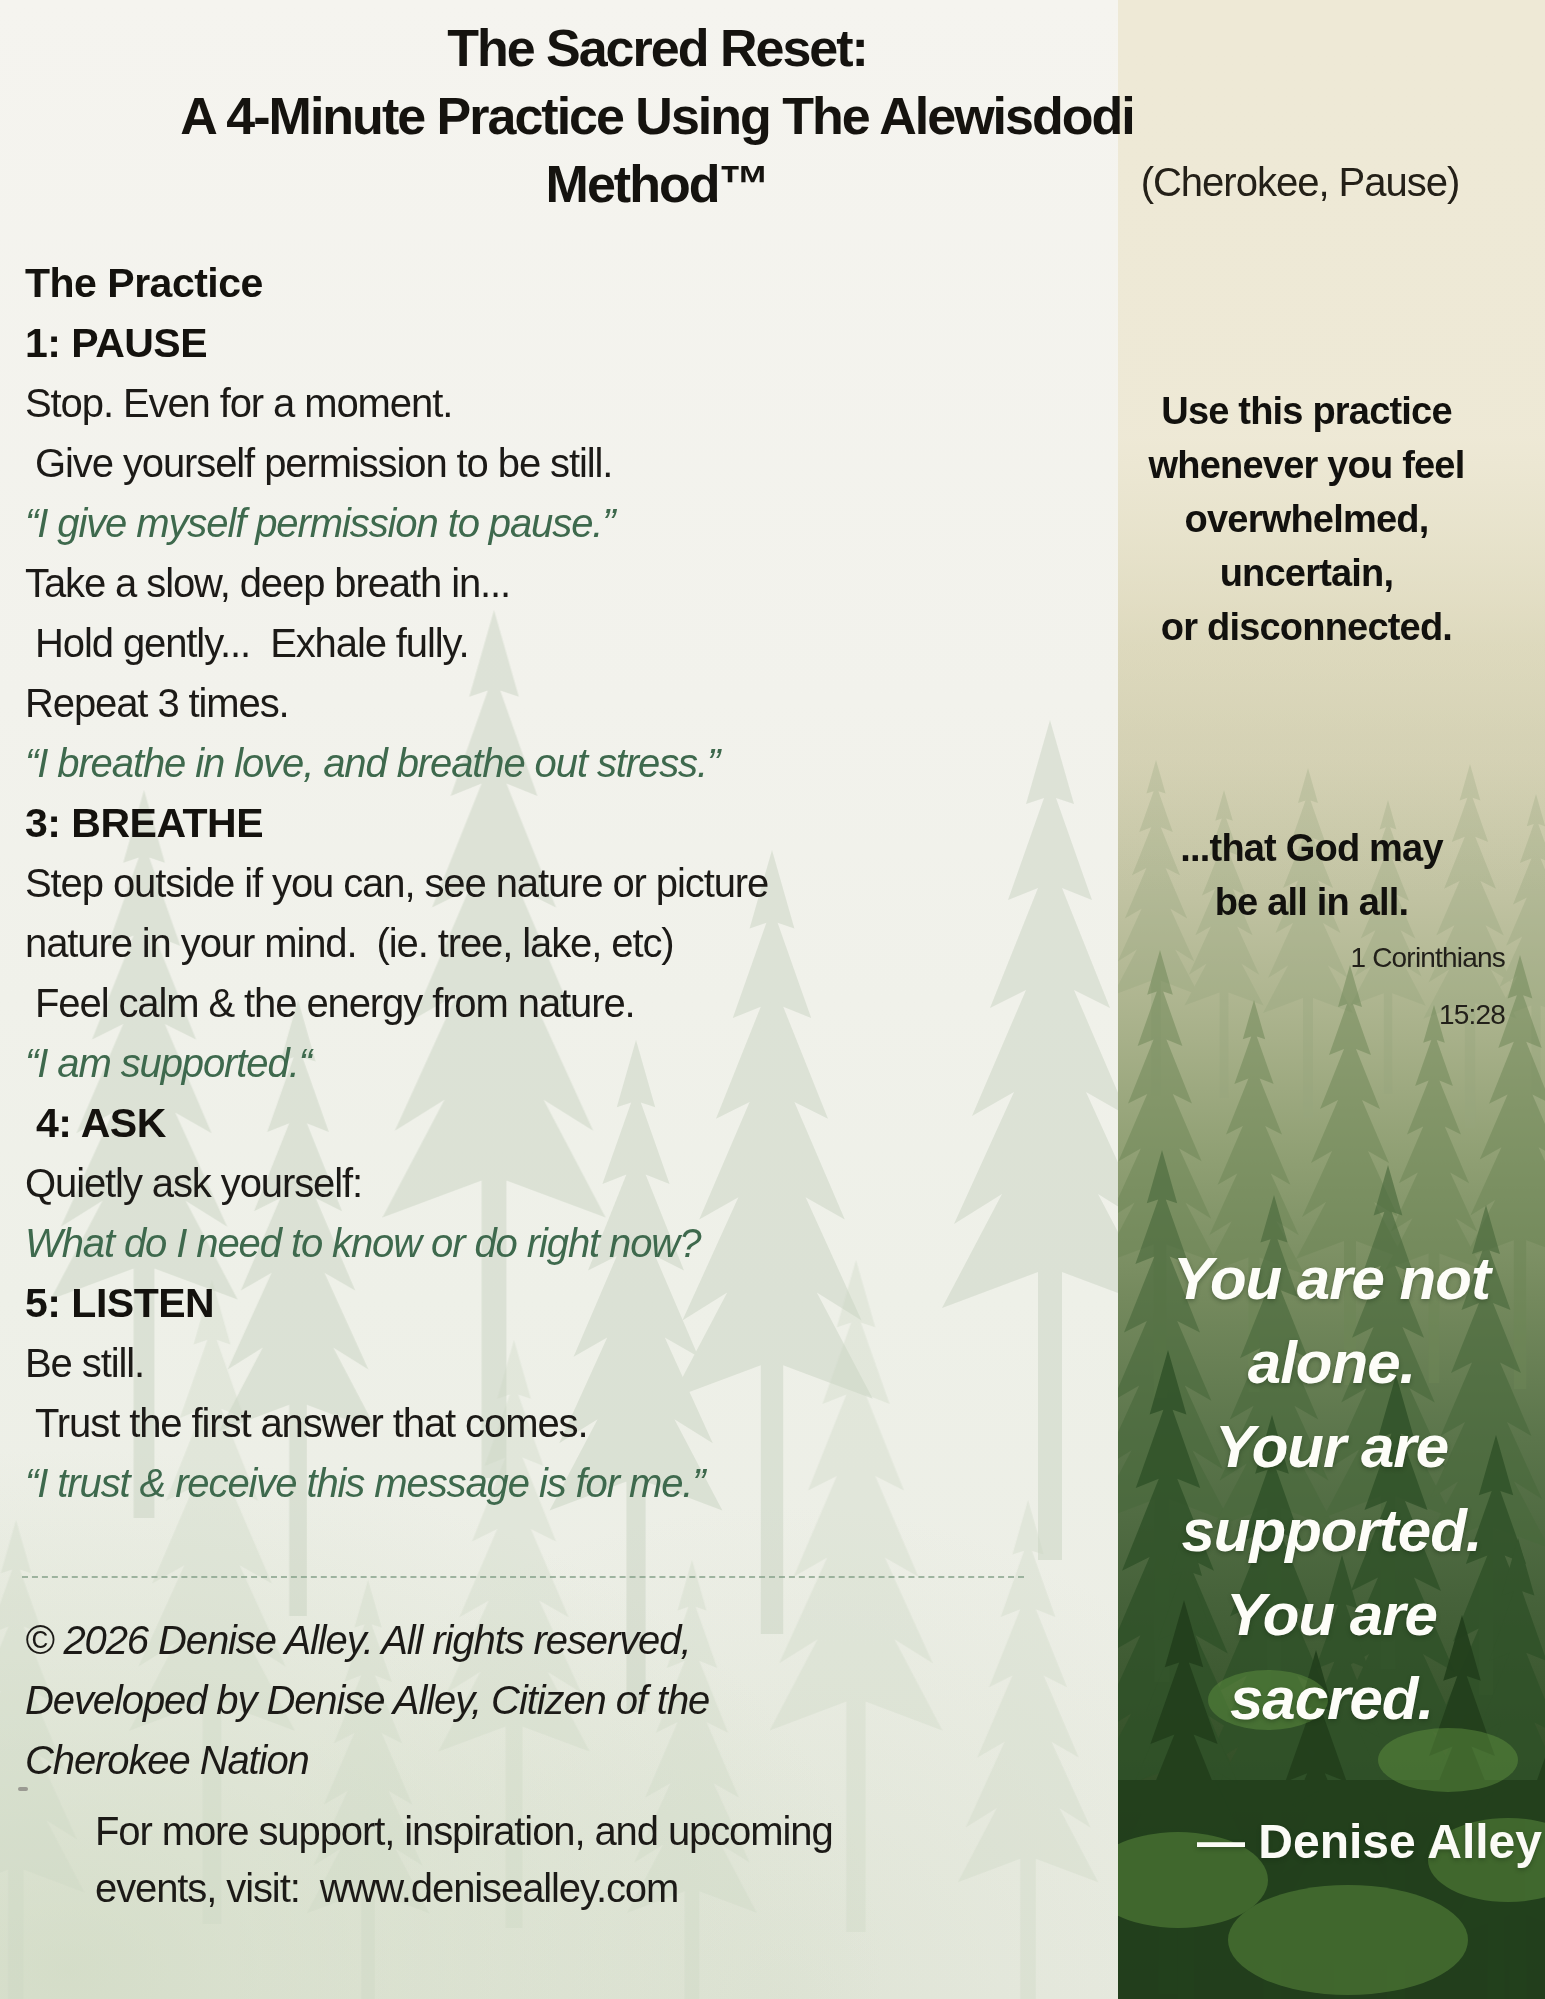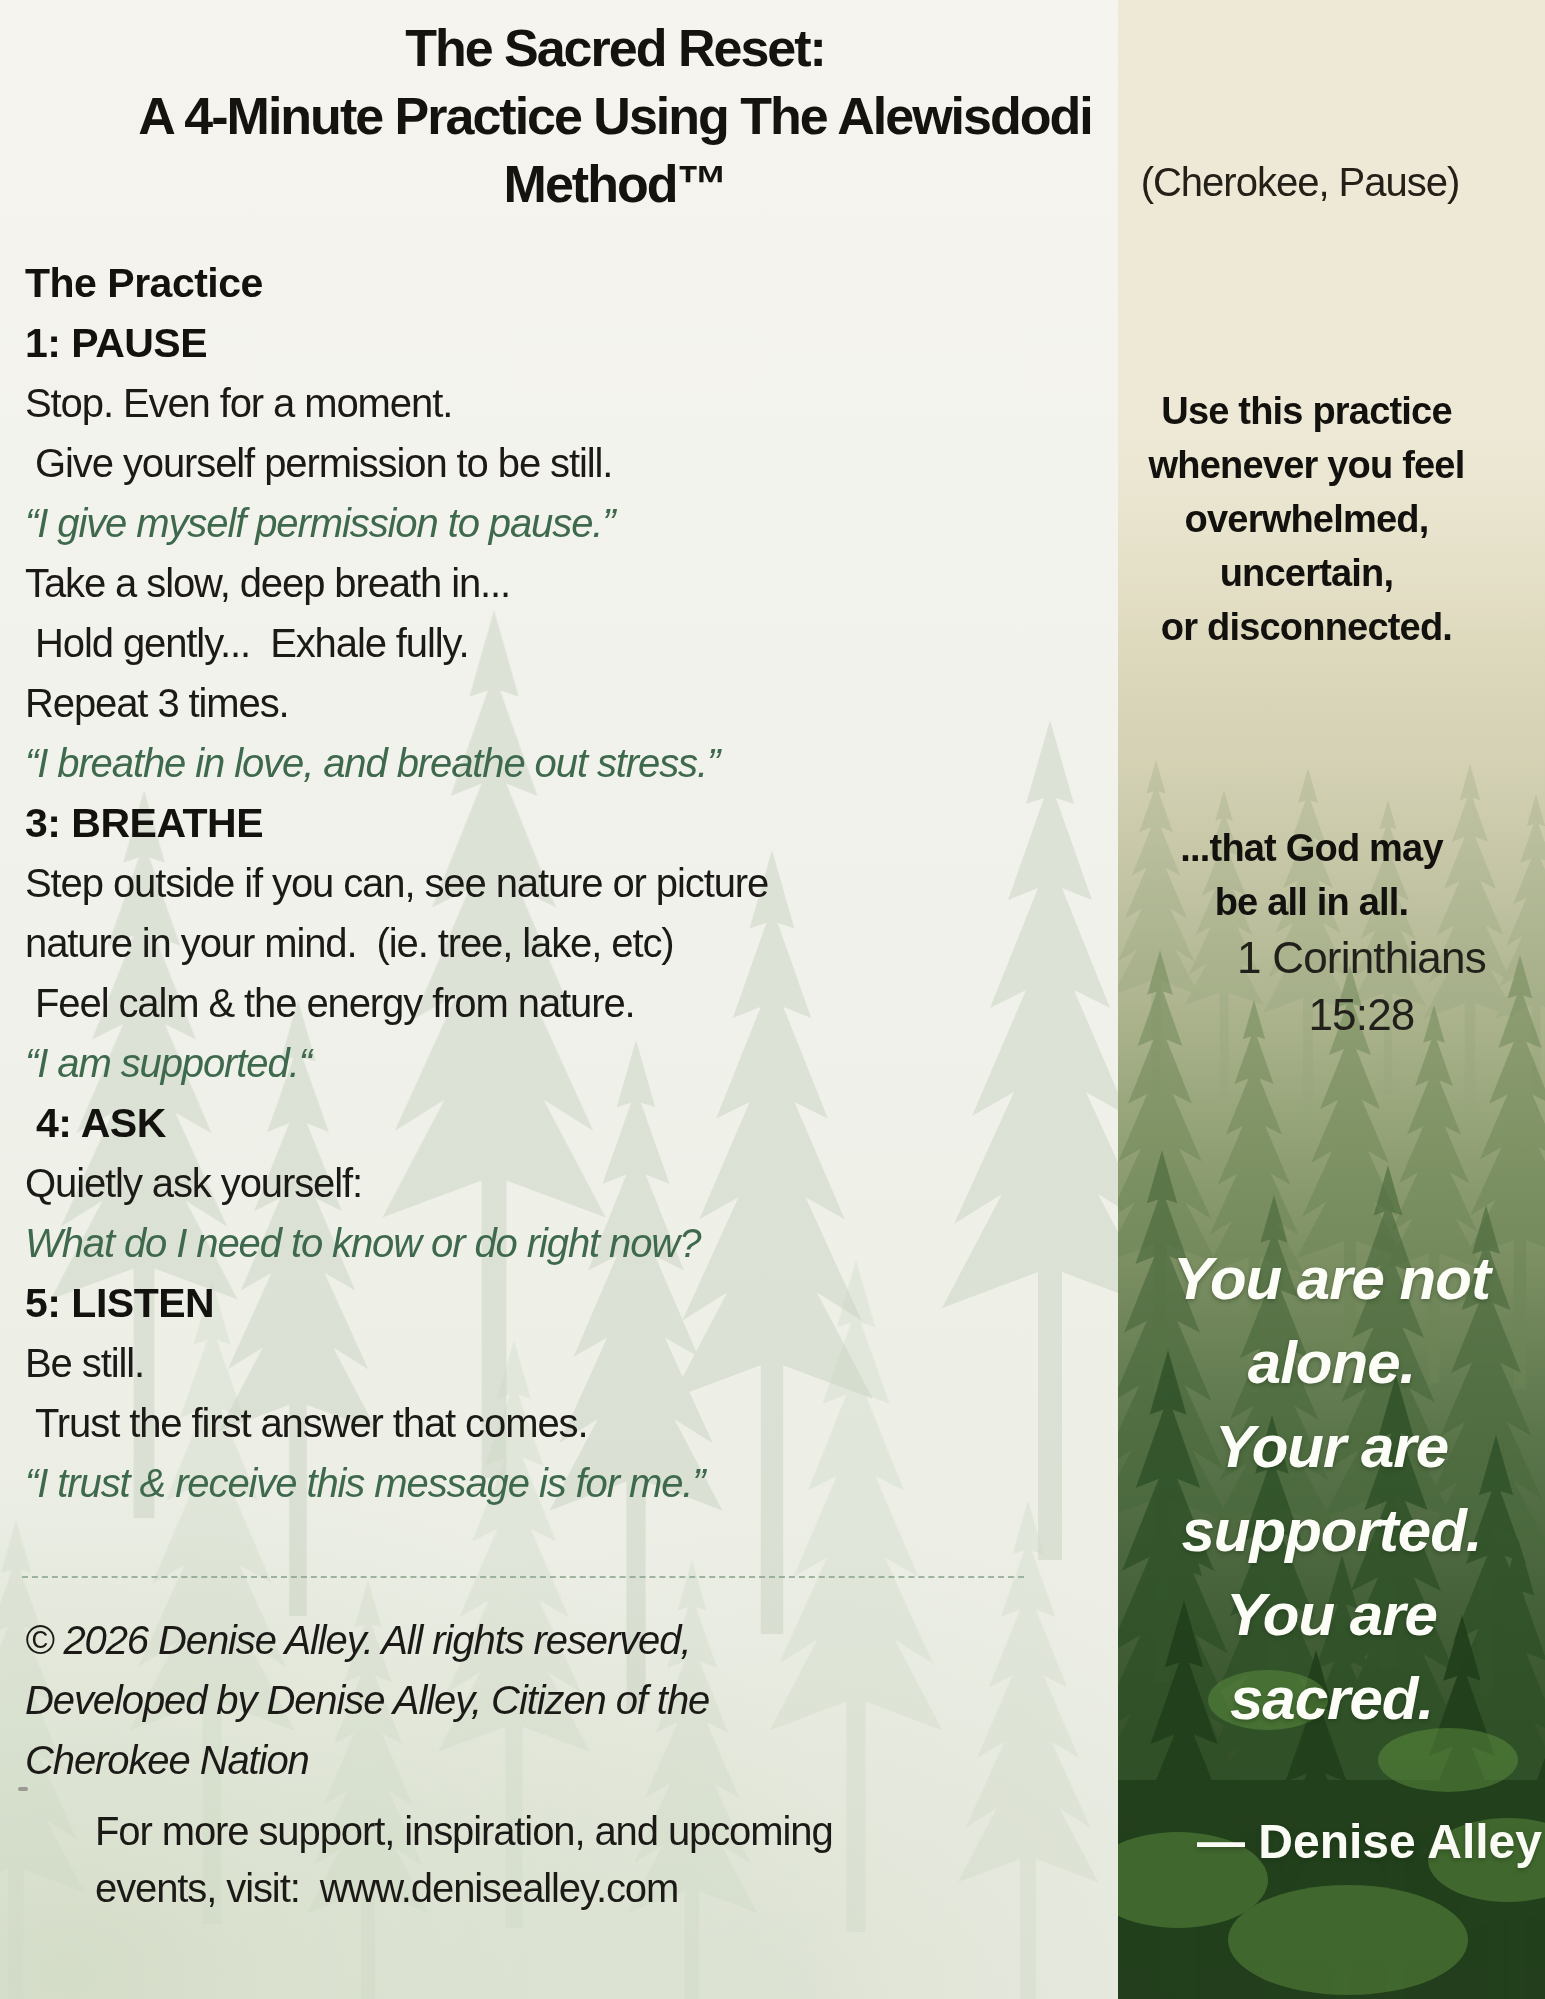--- a/index.html
+++ b/index.html
@@ -16,21 +16,21 @@
          background:linear-gradient(180deg,#ede8d3 0%,#eae4cd 12%,#e6e0c7 22%,#e0dabf 30%,#d5d1b4 38%,
                     #c0c2a1 45%,#a7b089 52%,#8f9f73 58%,#74895d 65%,#5b754b 72%,#46623a 80%,
                     #355129 88%,#2a4522 94%,#223c1c 100%);}
   .strip svg{position:absolute;left:0;top:0;}
   .fog{position:absolute;left:0;top:0;width:100%;height:1150px;
        background:linear-gradient(180deg,rgba(238,233,214,1) 0%,rgba(238,233,214,.97) 38%,
                   rgba(231,227,204,.78) 48%,rgba(222,219,191,.48) 56%,rgba(210,211,180,.22) 64%,
                   rgba(210,211,180,0) 78%);}
   
   .title{position:absolute;left:0;top:14px;width:1230px;text-align:center;
-         font-weight:700;font-size:52px;line-height:68px;letter-spacing:-2px;color:#15130f;}
+         font-weight:700;font-size:52px;line-height:68px;letter-spacing:-2px;color:#15130f;padding-left:42px;}
   .cherokee{position:absolute;top:152px;left:0;width:364px;text-align:center;
             font-size:40px;line-height:60px;letter-spacing:-1px;color:#242018;}
   
   .practice{position:absolute;left:25px;top:253px;width:1085px;}
   .line{white-space:pre-wrap;font-size:40px;line-height:60px;letter-spacing:-1.1px;color:#1c1a17;}
   .line.s-heading{font-weight:700;font-size:41px;letter-spacing:-0.5px;color:#14120e;}
   .line.s-quote{font-style:italic;color:#3e694d;}
   .divider{position:absolute;left:22px;top:1576px;width:1002px;height:0;
            border-top:2px dashed #85a189;opacity:.75;}
   .copyright{position:absolute;left:25px;top:1610px;width:1060px;font-style:italic;
@@ -38,21 +38,21 @@
   .copyright .line{font-style:italic;}
   .tinydash{position:absolute;left:18px;top:1787px;width:10px;height:4px;background:#9a9a92;border-radius:2px;}
   .footer{position:absolute;left:95px;top:1803px;width:1000px;font-size:40px;
           line-height:57px;letter-spacing:-0.8px;color:#1b1916;}
   .footer .line{font-size:40px;line-height:57px;}
   
   .usage{position:absolute;top:384px;left:0;right:50px;text-align:center;font-weight:700;
          font-size:38px;line-height:54px;letter-spacing:-0.8px;color:#12110e;}
   .scripture{position:absolute;top:777px;left:0;right:40px;margin-top:44px;}
   .scr-bold{text-align:center;font-weight:700;font-size:38px;line-height:54px;letter-spacing:-0.8px;color:#12110e;}
-  .scr-ref{text-align:center;padding-left:100px;font-size:44px;line-height:57px;letter-spacing:-0.8px;color:#22201a;}
+  .scr-ref{text-align:right;padding-left:100px;font-size:28px;line-height:57px;letter-spacing:-0.8px;color:#22201a;}
   .affirmation{position:absolute;top:1237px;left:0;width:100%;text-align:center;font-weight:700;
                font-style:italic;font-size:60px;line-height:84px;letter-spacing:-1px;color:#fdfdf8;
                text-shadow:0 2px 4px rgba(20,40,18,.35);}
   .attribution{position:absolute;top:1812px;left:0;width:100%;text-align:center;font-weight:700;
                font-size:48px;line-height:60px;color:#fbfbf6;text-shadow:0 2px 4px rgba(20,40,18,.35);padding-left:38px;}
 </style>
 </head>
 <body>
 
 <div class="page">

